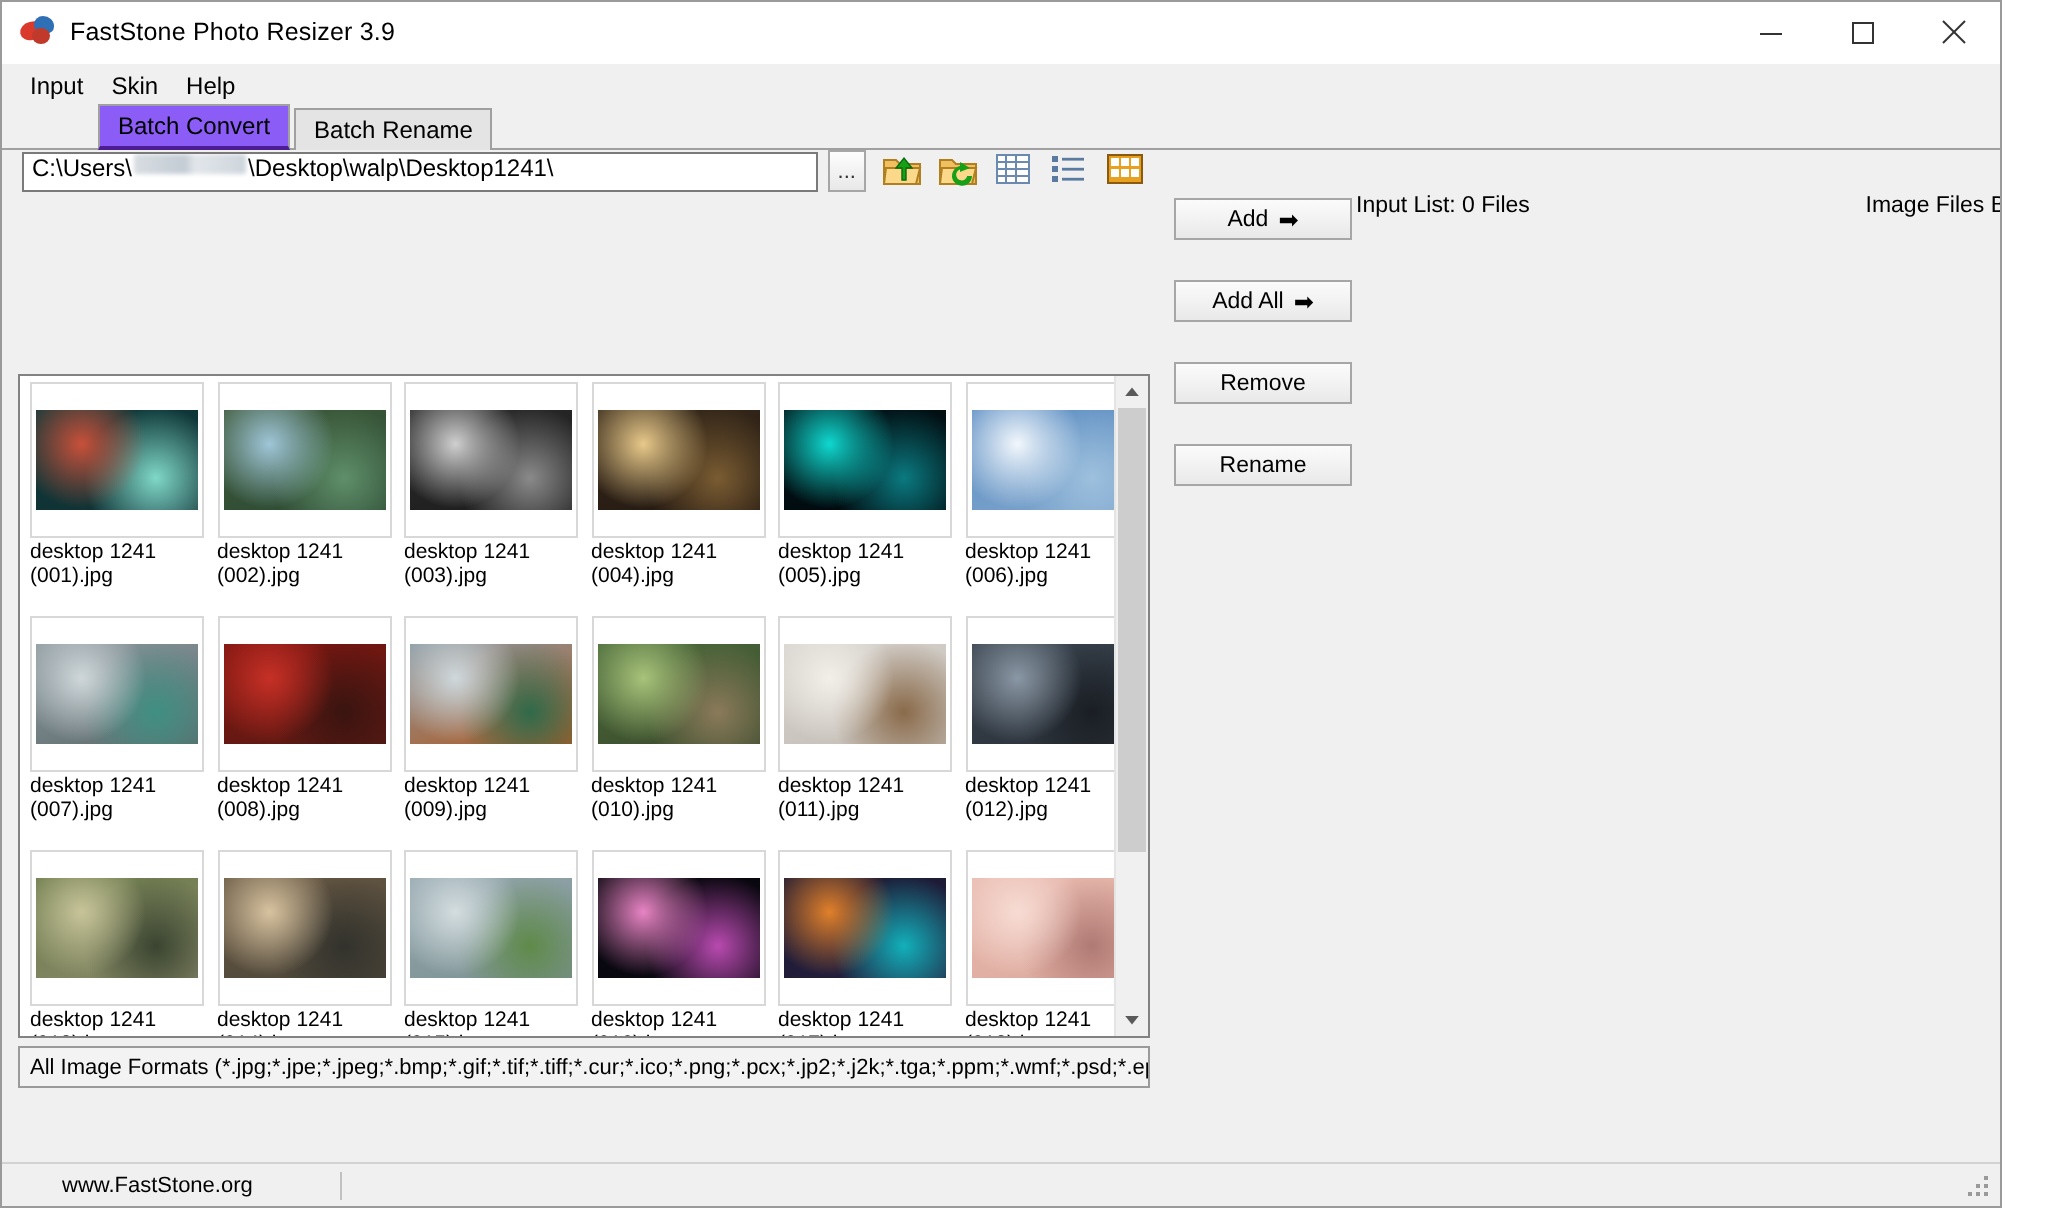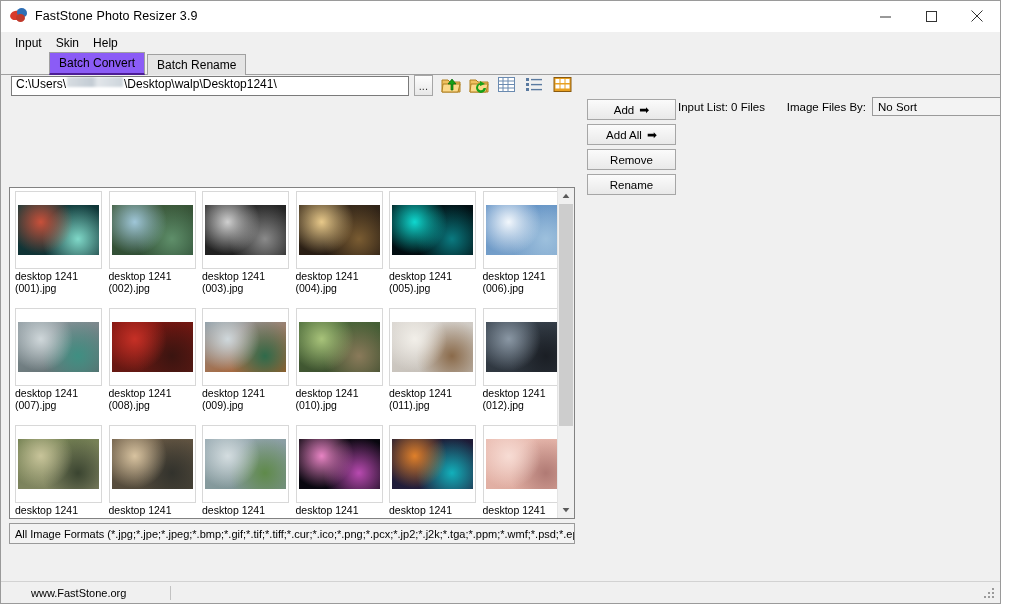--- a/index.html
+++ b/index.html
@@ -283,21 +283,21 @@
     left: 5px; top: 24px;
     width: 89px;
   }
   .btn {
     width: 89px; height: 21px;
     border: 1px solid #a6a6a6;
     background: linear-gradient(#fbfbfb,#e9e9e9);
     font-size: 11.5px;
     display: flex; align-items: center; justify-content: center;
     box-sizing: border-box;
-    margin-bottom: 4px;
+    margin-bottom: 20px;
     color: #000;
     gap: 5px;
   }
   .arrowglyph { font-size: 12px; line-height: 1; }
 
   .listhdr {
     position: absolute;
     left: 96px; top: 22px;
     width: 340px;
     display: flex;
@@ -643,24 +643,20 @@
           <span>Add All</span>
           <span class="arrowglyph">➡</span>
         </div>
         <div class="btn">Remove</div>
         <div class="btn">Rename</div>
       </div>
 
       <div class="listhdr">
         <span>Input List:  0 Files</span>
         <span class="sortlabel">Image Files By:</span>
-        <span class="sortcombo">
-          <span>No Sort</span>
-          <span class="caret">⌄</span>
-        </span>
       </div>
 
 
     </div>
   </div>
 
   <div class="statusbar">
     <span class="status-text">www.FastStone.org</span>
     <span class="status-sep"></span>
     <span class="grip">

